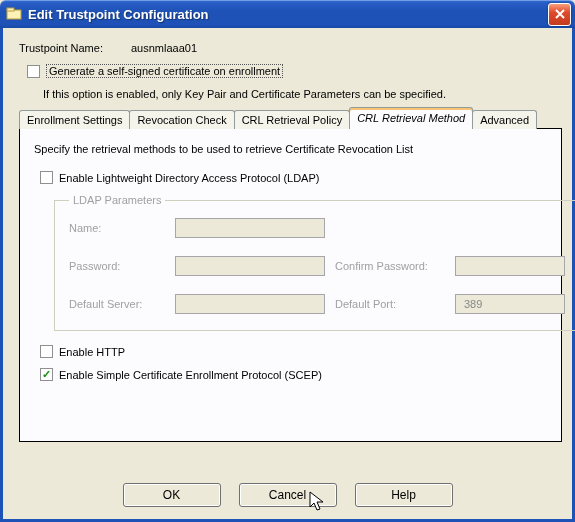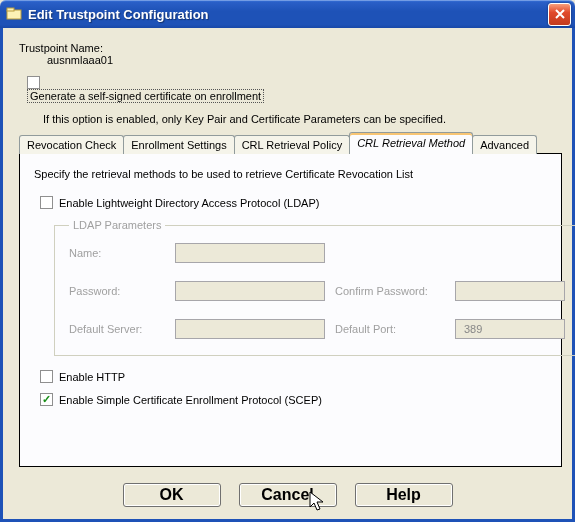--- a/index.html
+++ b/index.html
@@ -45,21 +45,21 @@
   }
   .client {
     position:absolute;
     top:28px; bottom:0; left:0; right:0;
     background: #ECE9D8;
     border: 3px solid #1E52B7;
     border-top:none;
     padding: 14px 10px 10px 16px;
     box-sizing:border-box;
   }
-  .row { display:flex; align-items:flex-start; margin-bottom:10px;flex-direction:column; }
+  .row { display:flex; align-items:flex-end; margin-bottom:10px; }
   .label { color:#000; }
   .tp-name { margin-left: 28px; }
   .checkbox {
     width:13px; height:13px;
     border:1px solid #8F8F8F;
     background:#fff;
     display:inline-flex;
     align-items:center; justify-content:center;
     margin-right:6px;
     box-sizing:border-box;
@@ -155,25 +155,24 @@
     display:flex;
     justify-content:center;
     gap:18px;
   }
   .btn {
     width:96px; height:22px;
     border:1px solid #707070;
     background:#ECE9D8;
     border-radius:3px;
     font-family:Tahoma,sans-serif;
-    font-size:16px;
+    font-size:12px;
     box-shadow: inset 0 0 0 1px #fff;
     display:flex;align-items:center;justify-content:center;
     position:relative;
-    font-weight:bold;
   }
   .cursor {
     position:absolute;
     left:306px;
     bottom:6px;
     pointer-events:none;
   }
 </style>
 </head>
 <body>
@@ -200,22 +199,22 @@
     <span class="tp-name">ausnmlaaa01</span>
   </div>
 
   <div class="row" style="margin-left:8px;">
     <span class="checkbox"></span>
     <span class="dotted-sel">Generate a self-signed certificate on enrollment</span>
   </div>
   <div class="helper">If this option is enabled, only Key Pair and Certificate Parameters can be specified.</div>
 
   <div class="tabstrip">
+    <div class="tab">Enrollment Settings</div>
     <div class="tab">Revocation Check</div>
-    <div class="tab">Enrollment Settings</div>
     <div class="tab">CRL Retrieval Policy</div>
     <div class="tab active">CRL Retrieval Method</div>
     <div class="tab">Advanced</div>
   </div>
 
   <div class="tabpanel">
     <div class="panel-desc">Specify the retrieval methods to be used to retrieve Certificate Revocation List</div>
 
     <div class="check-line" style="margin-left:6px;">
       <span class="checkbox"></span>

